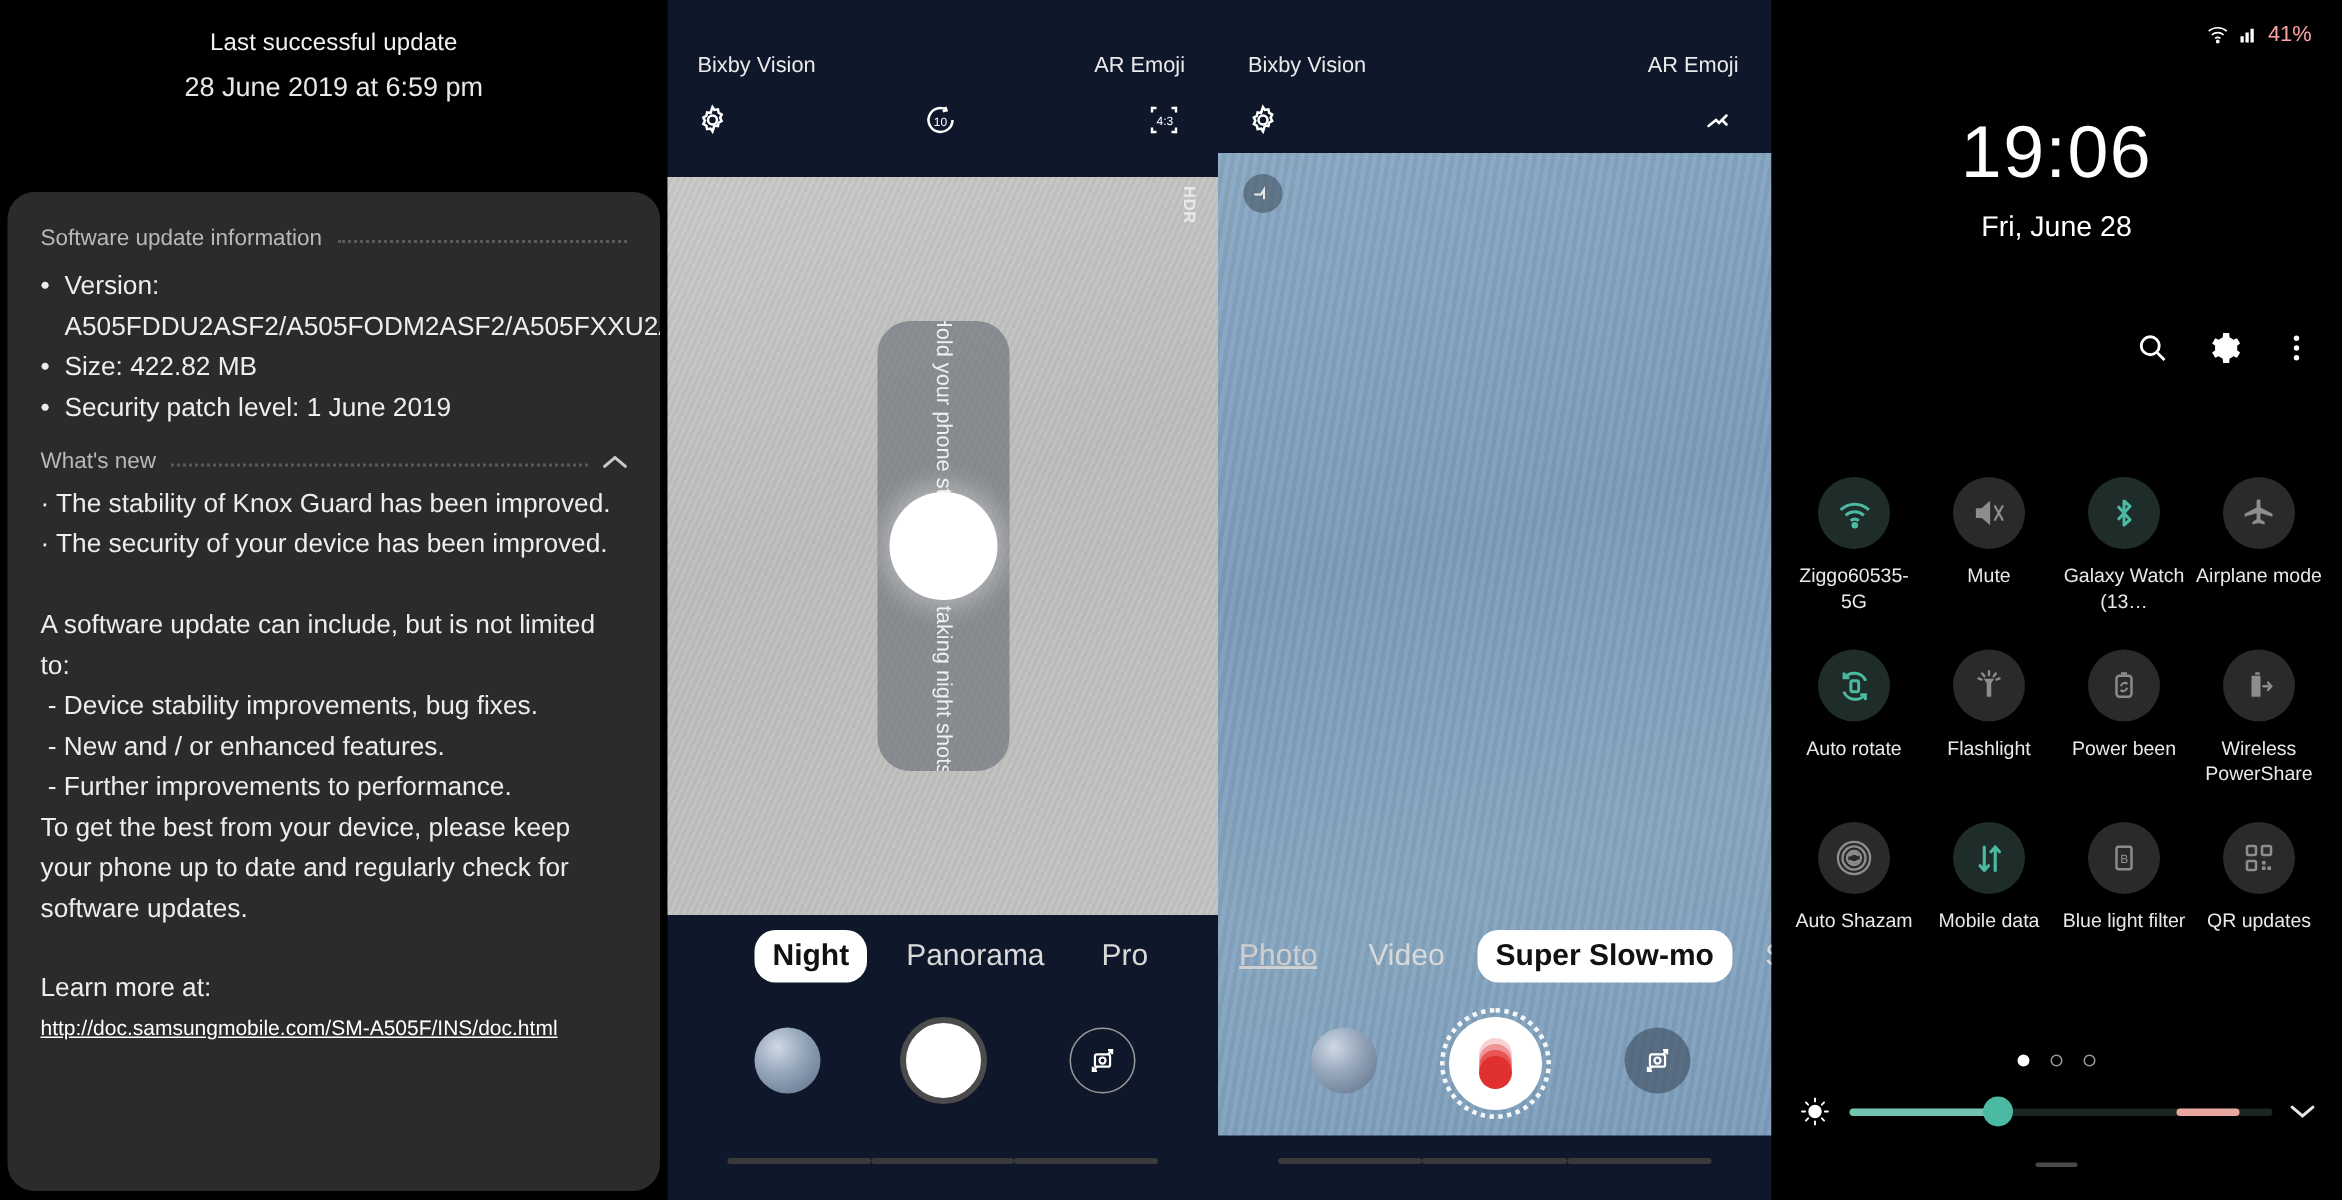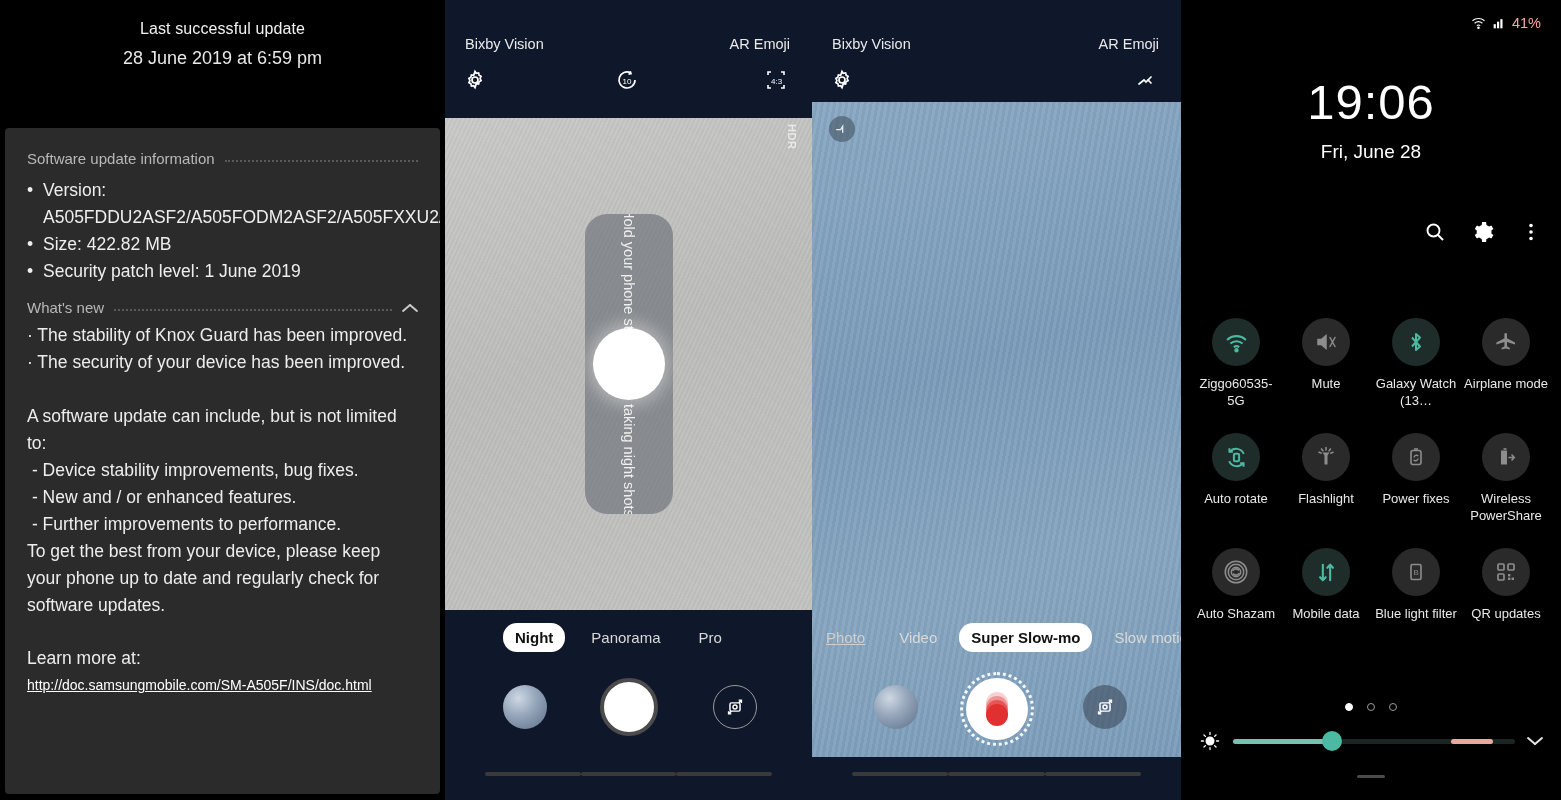--- a/index.html
+++ b/index.html
@@ -11,21 +11,21 @@
   }
   .screen { position: relative; width: 1561px; height: 800px; display: flex; }
 
   
   .p1 { position: relative; width: 445px; height: 800px; background: #000; flex: 0 0 445px; }
   .p1-head { padding-top: 20px; text-align: center; }
   .p1-title { font-size: 16px; color: #f2f2f2; font-weight: 400; letter-spacing: .1px; }
   .p1-sub { font-size: 18px; color: #e8e8e8; margin-top: 10px; }
   .p1-card {
     position: absolute; left: 5px; right: 5px; top: 128px; bottom: 6px;
-    background: #2b2b2b; border-radius: 4px; padding: 22px 22px 0 22px;
+    background: #2b2b2b; border-radius: 18px; padding: 22px 22px 0 22px;
     overflow: hidden;
   }
   .sec-head { display: flex; align-items: center; gap: 10px; }
   .sec-head .lbl { font-size: 15px; color: #b8b8b8; white-space: nowrap; }
   .dotline { flex: 1; height: 1px; border-top: 2px dotted #5a5a5a; margin-top: 4px; }
   .chev-up { width: 16px; height: 16px; position: relative; flex: 0 0 16px; }
   .chev-up::before, .chev-up::after {
     content:''; position:absolute; top:7px; width:11px; height:2px; background:#c9c9c9; border-radius:1px;
   }
   .chev-up::before { left:-1px; transform: rotate(-40deg); }
@@ -45,21 +45,21 @@
   .lbl-bixby { left: 20px; }
   .lbl-ar { right: 22px; }
   .cam-topicons { position: absolute; top: 68px; left: 0; right: 0; height: 30px; }
   .cam-topicons .ic { position: absolute; width: 28px; height: 28px; color: #fff; }
   .ic-left { left: 18px; }
   .ic-mid  { left: 50%; transform: translateX(-50%); }
   .ic-right{ right: 20px; }
 
   .preview { position: absolute; left: 0; right: 0; }
   .mode-row { position: absolute; left: 0; right: 0; height: 34px; display: flex; align-items: center; }
-  .mode { font-size: 15px; color: #d9d9d9; padding: 6px 12px; border-radius: 14px; white-space: nowrap; text-align: center; }
+  .mode { font-size: 20px; color: #d9d9d9; padding: 6px 12px; border-radius: 14px; white-space: nowrap; text-align: center; }
   .mode.sel { background: #fff; color: #111; font-weight: bold; }
   .mode.dim { color: #cfcfcf; text-decoration: underline; }
 
   .bottom-bar { position: absolute; left: 0; right: 0; height: 120px; }
   .thumb { position: absolute; width: 44px; height: 44px; border-radius: 50%;
            background: radial-gradient(circle at 35% 30%, #cfd8e4 0%, #98a9bd 40%, #5b6d86 100%); }
   .shutter-wrap { position: absolute; left: 50%; transform: translateX(-50%); }
   .flip { position: absolute; width: 44px; height: 44px; border-radius: 50%; display:flex; align-items:center; justify-content:center; }
 
   .navbars { position: absolute; bottom: 24px; left: 0; right: 0; display: flex; justify-content: space-around; padding: 0 40px; }
@@ -414,21 +414,21 @@
           <div class="tile-label">Flashlight</div>
         </div>
         <div class="tile">
           <div class="tile-circle">
             <svg viewBox="0 0 24 24" width="24" height="24" fill="none" stroke="#8d8d8d" stroke-width="1.6">
               <rect x="7" y="5.5" width="10" height="14" rx="2"></rect>
               <path d="M10 4h4"></path>
               <path d="M10 12.5a2.6 2.6 0 0 1 4.3-1.6M14 13.5a2.6 2.6 0 0 1-4.3 1.6" stroke-width="1.4"></path>
             </svg>
           </div>
-          <div class="tile-label">Power fixes</div>
+          <div class="tile-label">Power been</div>
         </div>
         <div class="tile">
           <div class="tile-circle">
             <svg viewBox="0 0 24 24" width="24" height="24" fill="none" stroke="#8d8d8d" stroke-width="1.6">
               <path d="M7 5.5h6v14H7z" fill="#8d8d8d" stroke="none"></path>
               <path d="M9.5 4h3"></path>
               <path d="M15 12.5h5M18 10l2.2 2.5L18 15" stroke-linecap="round"></path>
             </svg>
           </div>
           <div class="tile-label">Wireless PowerShare</div>

